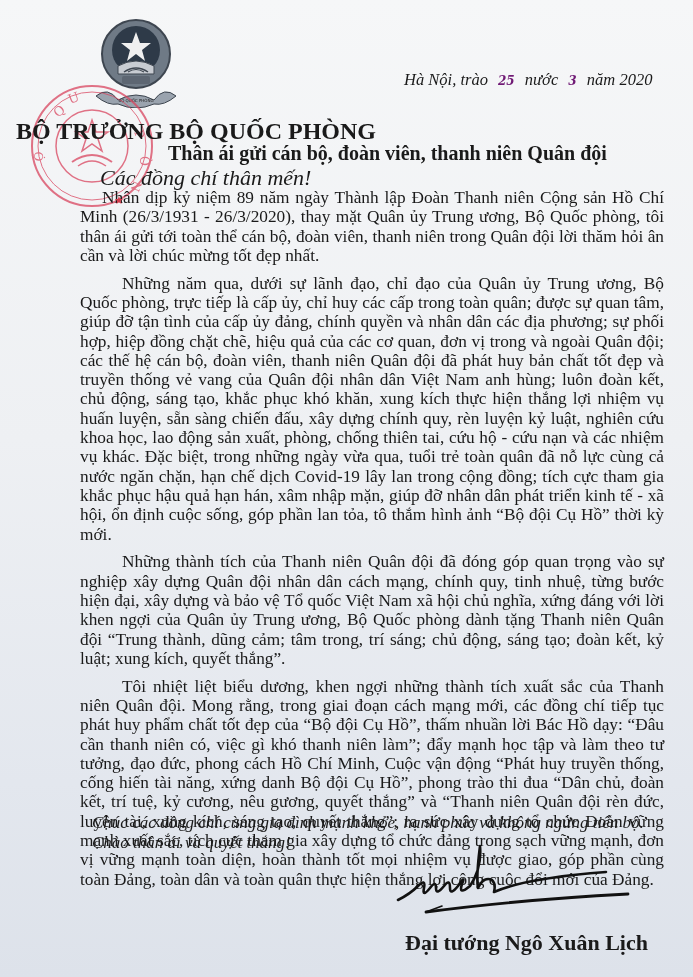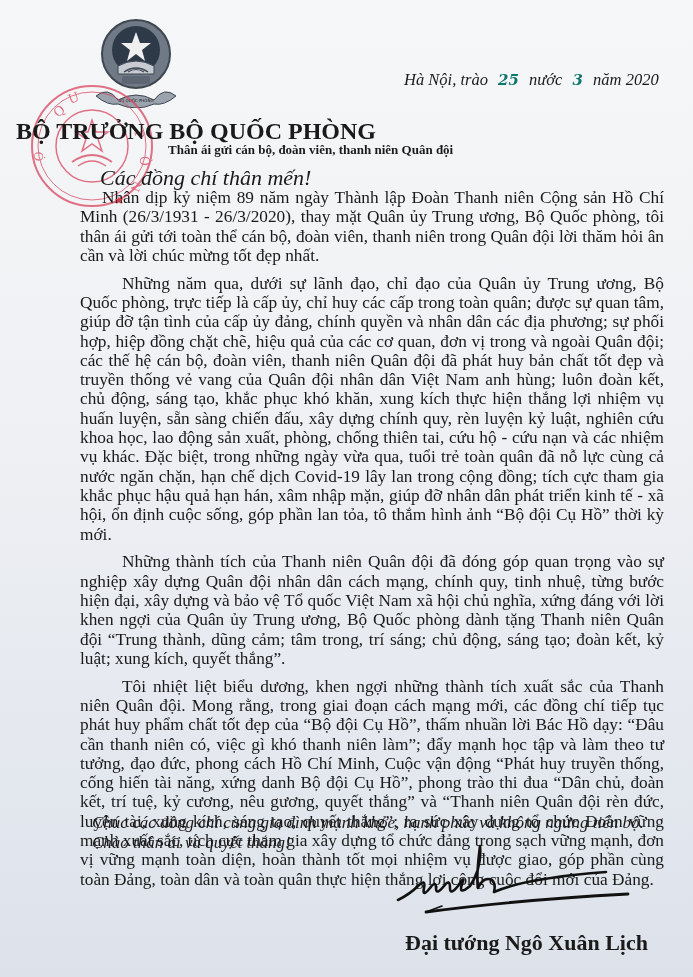--- a/index.html
+++ b/index.html
@@ -8,28 +8,28 @@
     background: linear-gradient(180deg, #f6f7f8 0%, #eef0f3 45%, #e3e7ee 80%, #dde2ea 100%);
     font-family: "Liberation Serif", "DejaVu Serif", serif;
     color:#1a1a1a;
   }
   .emblem { position:absolute; left:88px; top:14px; width:96px; height:94px; }
   .seal { position:absolute; left:28px; top:82px; width:128px; height:128px; opacity:0.75; }
   .dateline {
     position:absolute; left:404px; top:70px; width:260px;
     font-style:italic; font-size:16.5px; white-space:nowrap;
   }
-  .dateline .hand { font-family:"DejaVu Serif", serif; font-style:italic; font-size:15px; font-weight:bold; color:#0f766e; padding:0 6px; }
+  .dateline .hand { font-family:"DejaVu Serif", serif; font-style:italic; font-size:12px; font-weight:bold; color:#701a75; padding:0 6px; }
   .office {
     position:absolute; left:16px; top:118px;
     font-weight:bold; font-size:24px; letter-spacing:0px; white-space:nowrap;
   }
   .greeting-title {
     position:absolute; left:168px; top:142px;
-    font-weight:bold; font-size:13px; white-space:nowrap;text-align:center;
+    font-weight:bold; font-size:20px; white-space:nowrap;text-align:center;
   }
   .salutation {
     position:absolute; left:100px; top:165px;
     font-style:italic; font-size:22px; white-space:nowrap;
   }
   .body {
     position:absolute; left:80px; top:188px; width:584px;
     font-size:17.3px; line-height:19.3px; text-align:justify;
   }
   .body p { margin:0 0 8.5px 0; text-indent:42px; }

